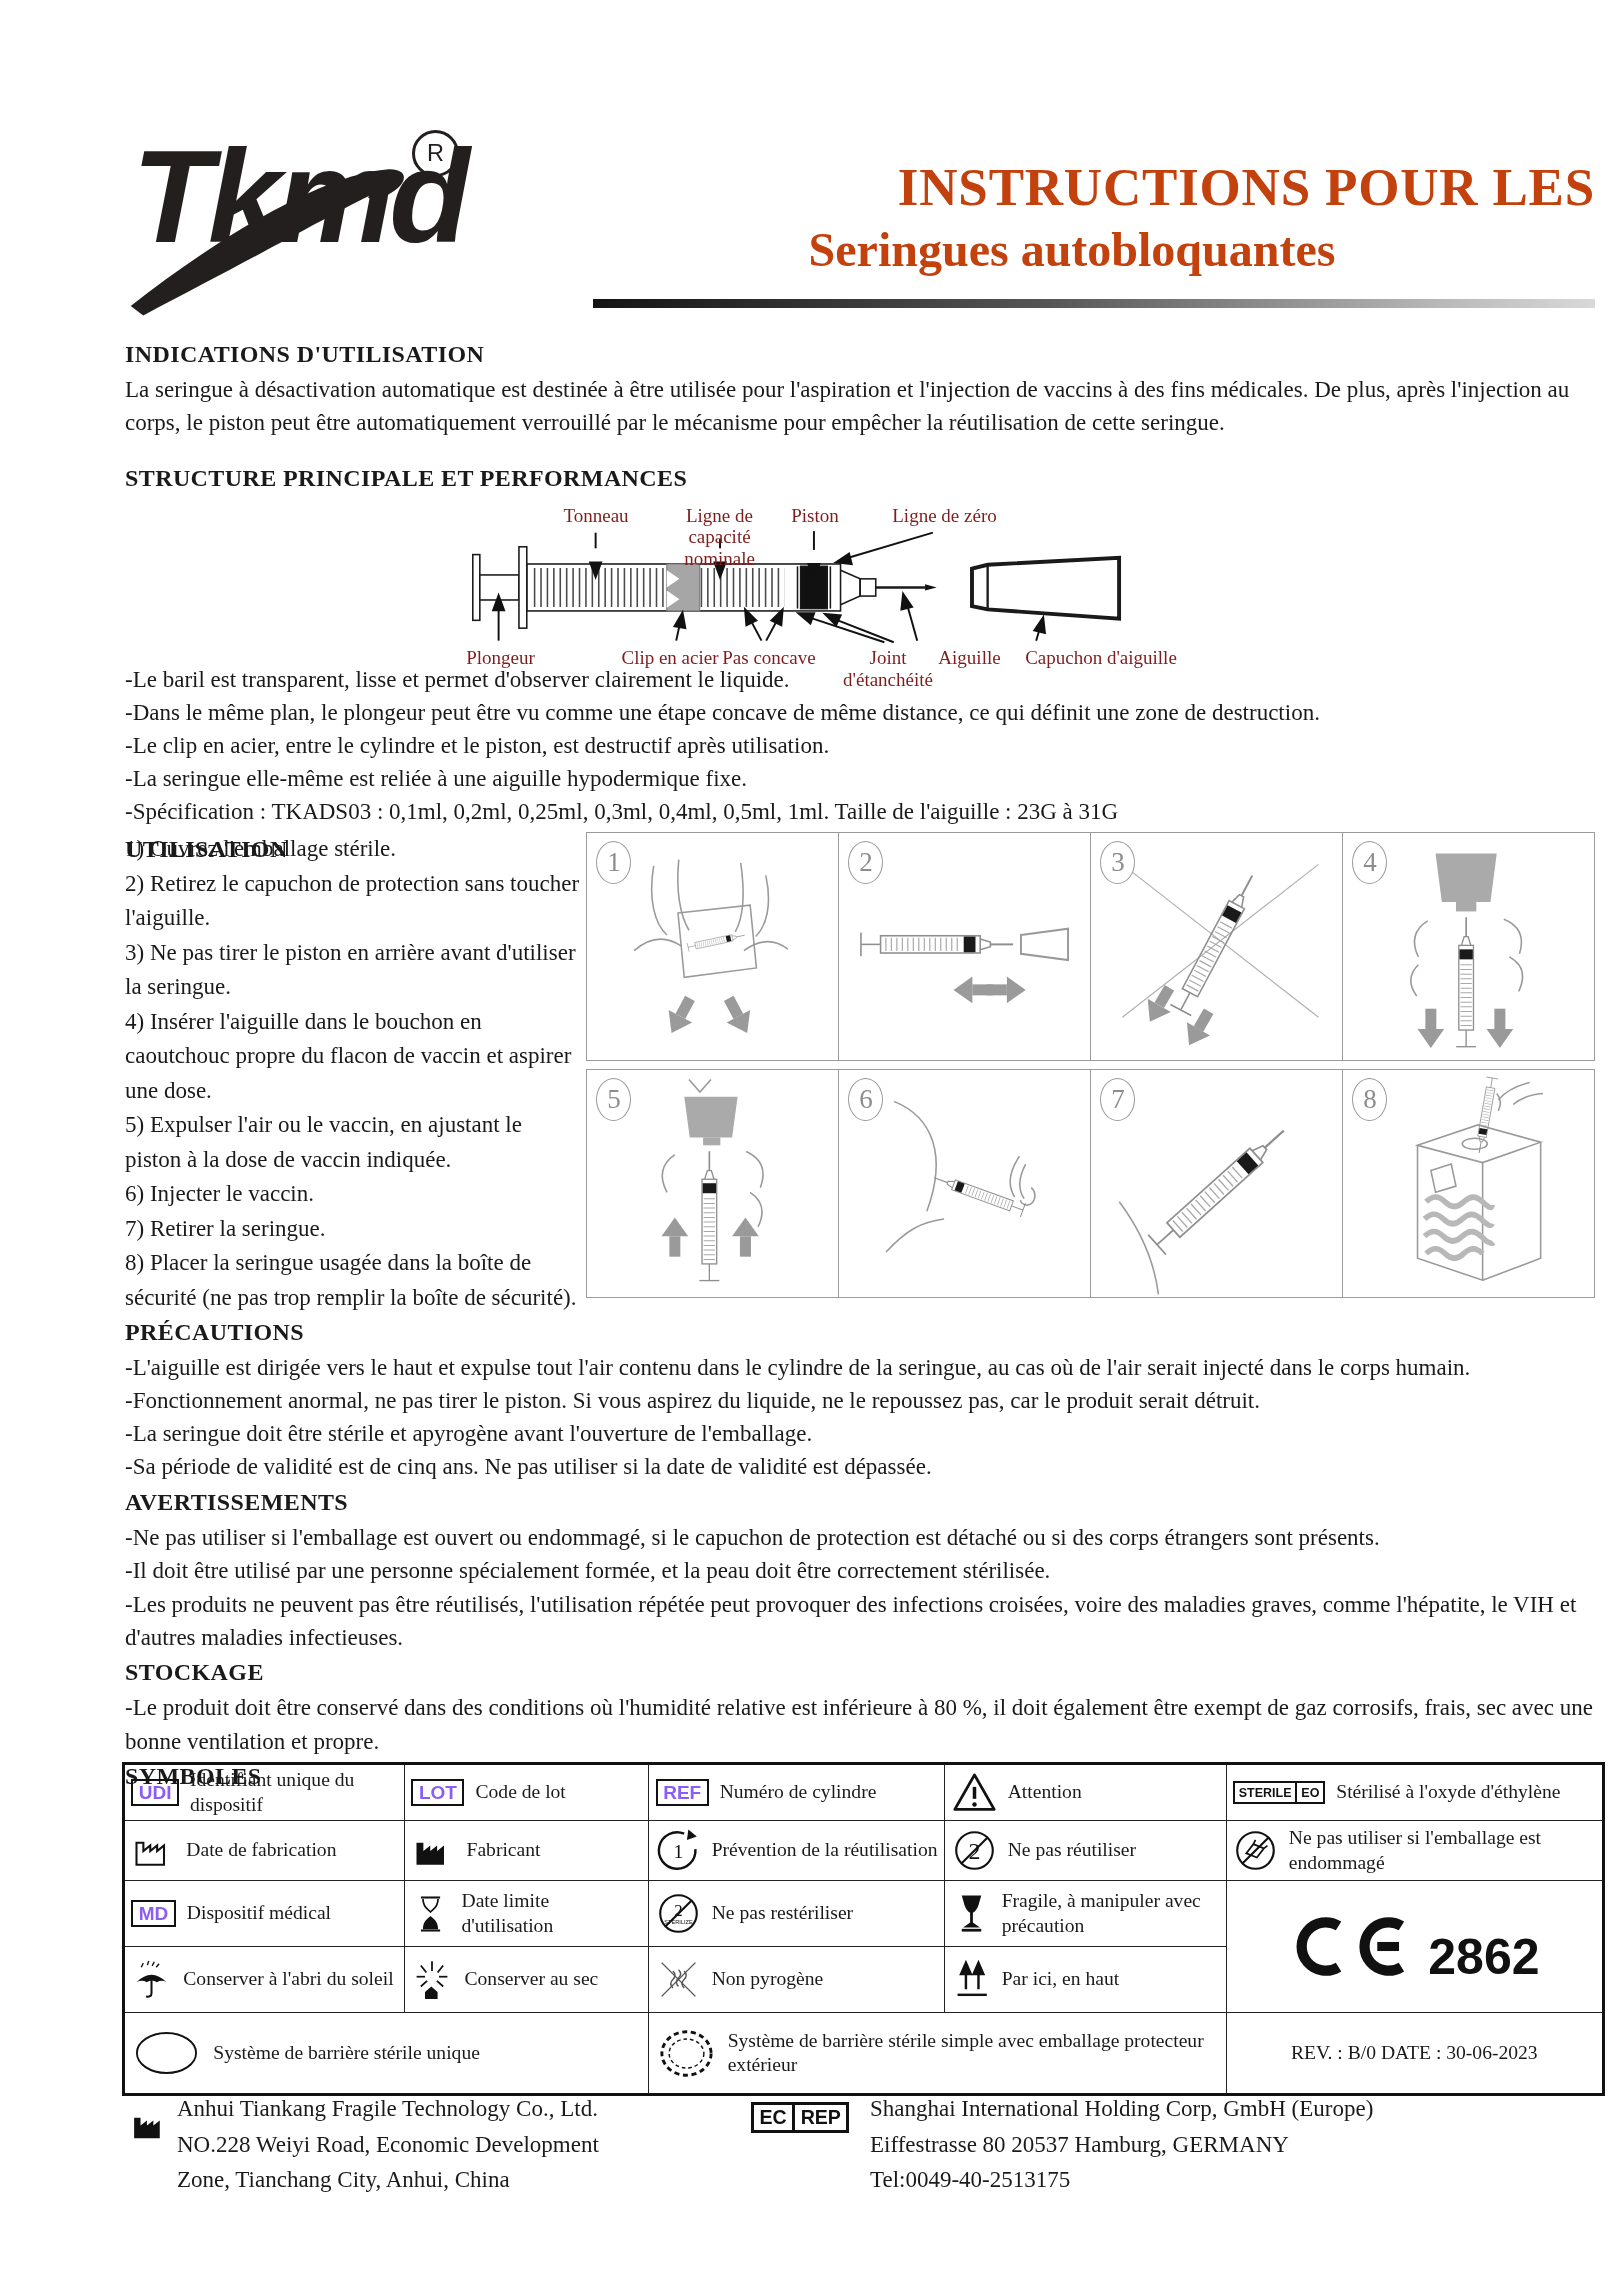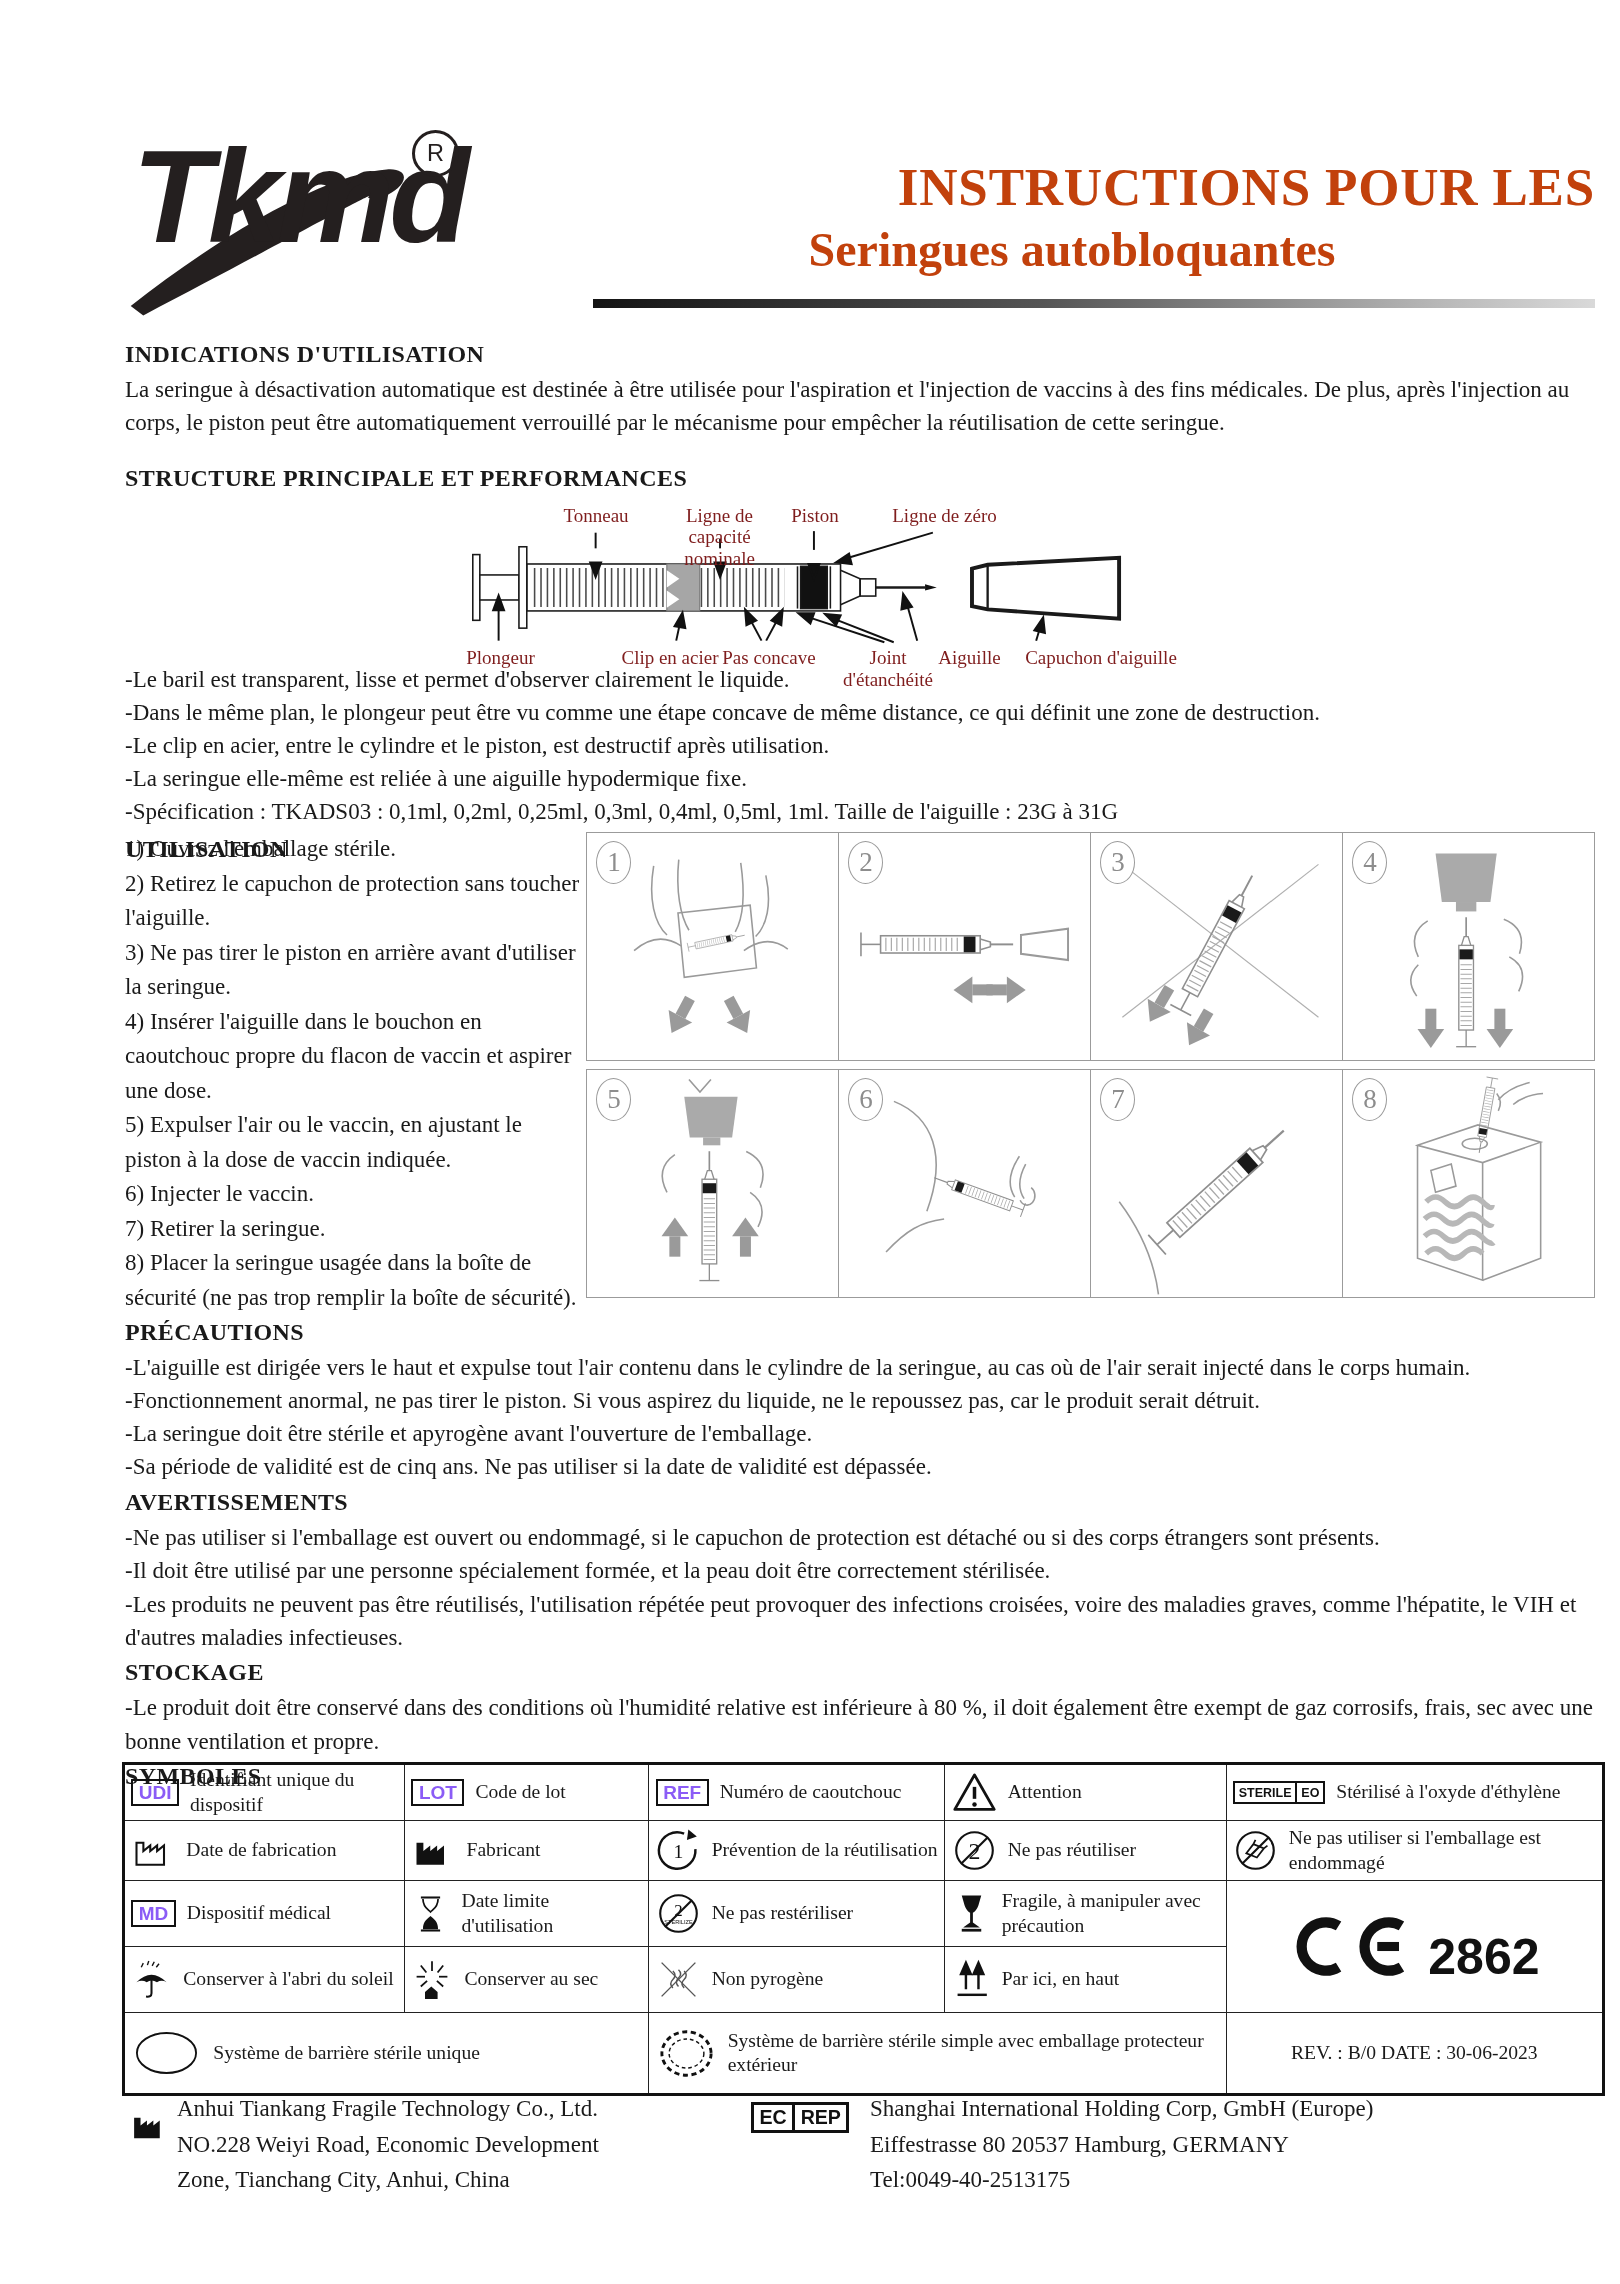--- a/index.html
+++ b/index.html
@@ -344,21 +344,21 @@
           </td>
       <td>
             <div class="symcell">
               <span class="symicon boxed">LOT</span>
               <span class="symlab">Code de lot</span>
             </div>
           </td>
       <td>
             <div class="symcell">
               <span class="symicon boxed">REF</span>
-              <span class="symlab">Numéro de caoutchouc</span>
+              <span class="symlab">Numéro de cylindre</span>
             </div>
           </td>
       <td>
             <div class="symcell">
               <span class="symicon">
         <svg width="45" height="45" viewBox="0 0 64 64">
                   <path d="M32,7 L60,56 H4 Z" fill="none" stroke="#111" stroke-width="4" stroke-linejoin="round"></path>
                   <line x1="32" y1="24" x2="32" y2="41" stroke="#111" stroke-width="5"></line>
                   <circle cx="32" cy="49" r="3.2" fill="#111"></circle>
                 </svg>

